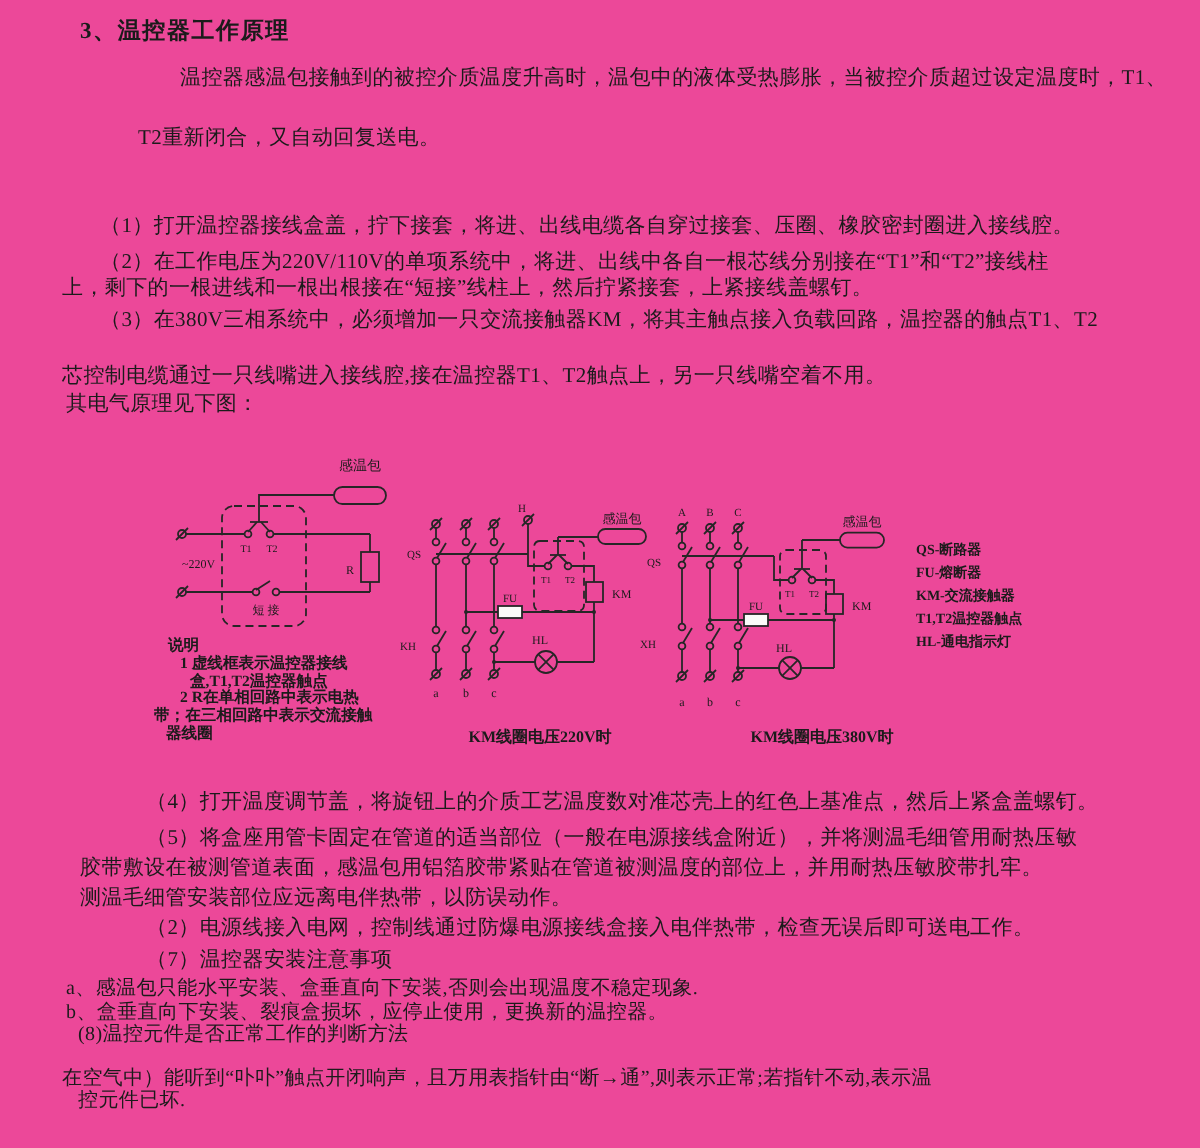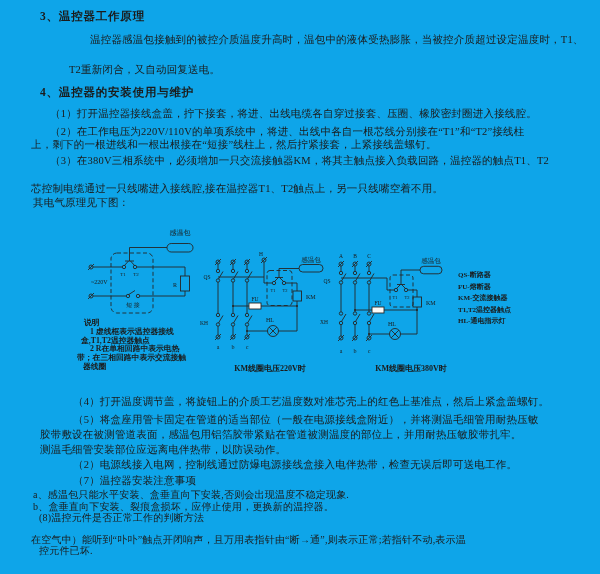--- a/index.html
+++ b/index.html
@@ -1,19 +1,19 @@
 <!DOCTYPE html>
 <html><head>
 <meta charset="utf-8">
 <style>
   html,body{margin:0;padding:0;}
   body{width:600px;height:574px;background:#e8e8e6;}
   .page{
     position:relative;width:600px;height:574px;overflow:hidden;
-    background:#0ea5e9;color:#1b1b1b;
+    background:#ec4899;color:#1b1b1b;
     font-family:"Liberation Serif","DejaVu Serif",serif;
   }
   .ln{
     position:absolute;font-size:10.5px;line-height:13px;
     white-space:nowrap;letter-spacing:.2px;color:#1b1b1b;
   }
   .ttl{font-weight:bold;font-size:11.5px;letter-spacing:.8px;}
   .small{font-size:10px;}
   .figure{position:absolute;left:55px;top:220px;width:545px;height:175px;}
   .figure svg{position:absolute;left:0;top:0;}
@@ -23,21 +23,20 @@
 </style>
 </head>
 <body>
 
 <div class="page">
 
   <div class="ln ttl" style="left:40px;top:10px;">3、温控器工作原理</div>
   <div class="ln" style="left:90px;top:33px;">温控器感温包接触到的被控介质温度升高时，温包中的液体受热膨胀，当被控介质超过设定温度时，T1、</div>
   <div class="ln" style="left:69px;top:63px;">T2重新闭合，又自动回复送电。</div>
 
-  <div class="ln ttl" style="left:40px;top:86px;">4、温控器的安装使用与维护</div>
   <div class="ln" style="left:50px;top:107px;">（1）打开温控器接线盒盖，拧下接套，将进、出线电缆各自穿过接套、压圈、橡胶密封圈进入接线腔。</div>
   <div class="ln" style="left:50px;top:125px;">（2）在工作电压为220V/110V的单项系统中，将进、出线中各自一根芯线分别接在“T1”和“T2”接线柱</div>
   <div class="ln" style="left:31px;top:138px;">上，剩下的一根进线和一根出根接在“短接”线柱上，然后拧紧接套，上紧接线盖螺钉。</div>
   <div class="ln" style="left:50px;top:154px;">（3）在380V三相系统中，必须增加一只交流接触器KM，将其主触点接入负载回路，温控器的触点T1、T2</div>
   <div class="ln" style="left:31px;top:182px;">芯控制电缆通过一只线嘴进入接线腔,接在温控器T1、T2触点上，另一只线嘴空着不用。</div>
   <div class="ln" style="left:33px;top:196px;">其电气原理见下图：</div>
 
   <div class="figure">
     <svg width="545" height="175" viewBox="0 0 545 175" stroke="#262626" stroke-width="0.9" fill="none">
 
@@ -274,21 +273,21 @@
         <text x="403" y="68.5" font-size="7" font-weight="600" stroke="none" fill="#1b1b1b">FU-熔断器</text>
         <text x="403" y="80" font-size="7" font-weight="600" stroke="none" fill="#1b1b1b">KM-交流接触器</text>
         <text x="403" y="91.5" font-size="7" font-weight="600" stroke="none" fill="#1b1b1b">T1,T2温控器触点</text>
         <text x="403" y="103" font-size="7" font-weight="600" stroke="none" fill="#1b1b1b">HL-通电指示灯</text>
       </g>
     </svg>
 
     <div class="notes">
       <div class="note-line" style="margin-left:7px;">说明</div>
       <div class="note-line" style="margin-left:13px;">1 虚线框表示温控器接线</div>
-      <div class="note-line" style="margin-left:4px;">盒,T1,T2温控器触点</div>
+      <div class="note-line" style="margin-left:18px;">盒,T1,T2温控器触点</div>
       <div class="note-line" style="margin-left:13px;">2 R在单相回路中表示电热</div>
       <div class="note-line" style="margin-left:0;">带；在三相回路中表示交流接触</div>
       <div class="note-line" style="margin-left:6px;">器线圈</div>
     </div>
   </div>
 
   <div class="ln" style="left:73px;top:395px;">（4）打开温度调节盖，将旋钮上的介质工艺温度数对准芯壳上的红色上基准点，然后上紧盒盖螺钉。</div>
   <div class="ln" style="left:73px;top:413px;">（5）将盒座用管卡固定在管道的适当部位（一般在电源接线盒附近），并将测温毛细管用耐热压敏</div>
   <div class="ln" style="left:40px;top:428px;">胶带敷设在被测管道表面，感温包用铝箔胶带紧贴在管道被测温度的部位上，并用耐热压敏胶带扎牢。</div>
   <div class="ln" style="left:40px;top:443px;">测温毛细管安装部位应远离电伴热带，以防误动作。</div>

